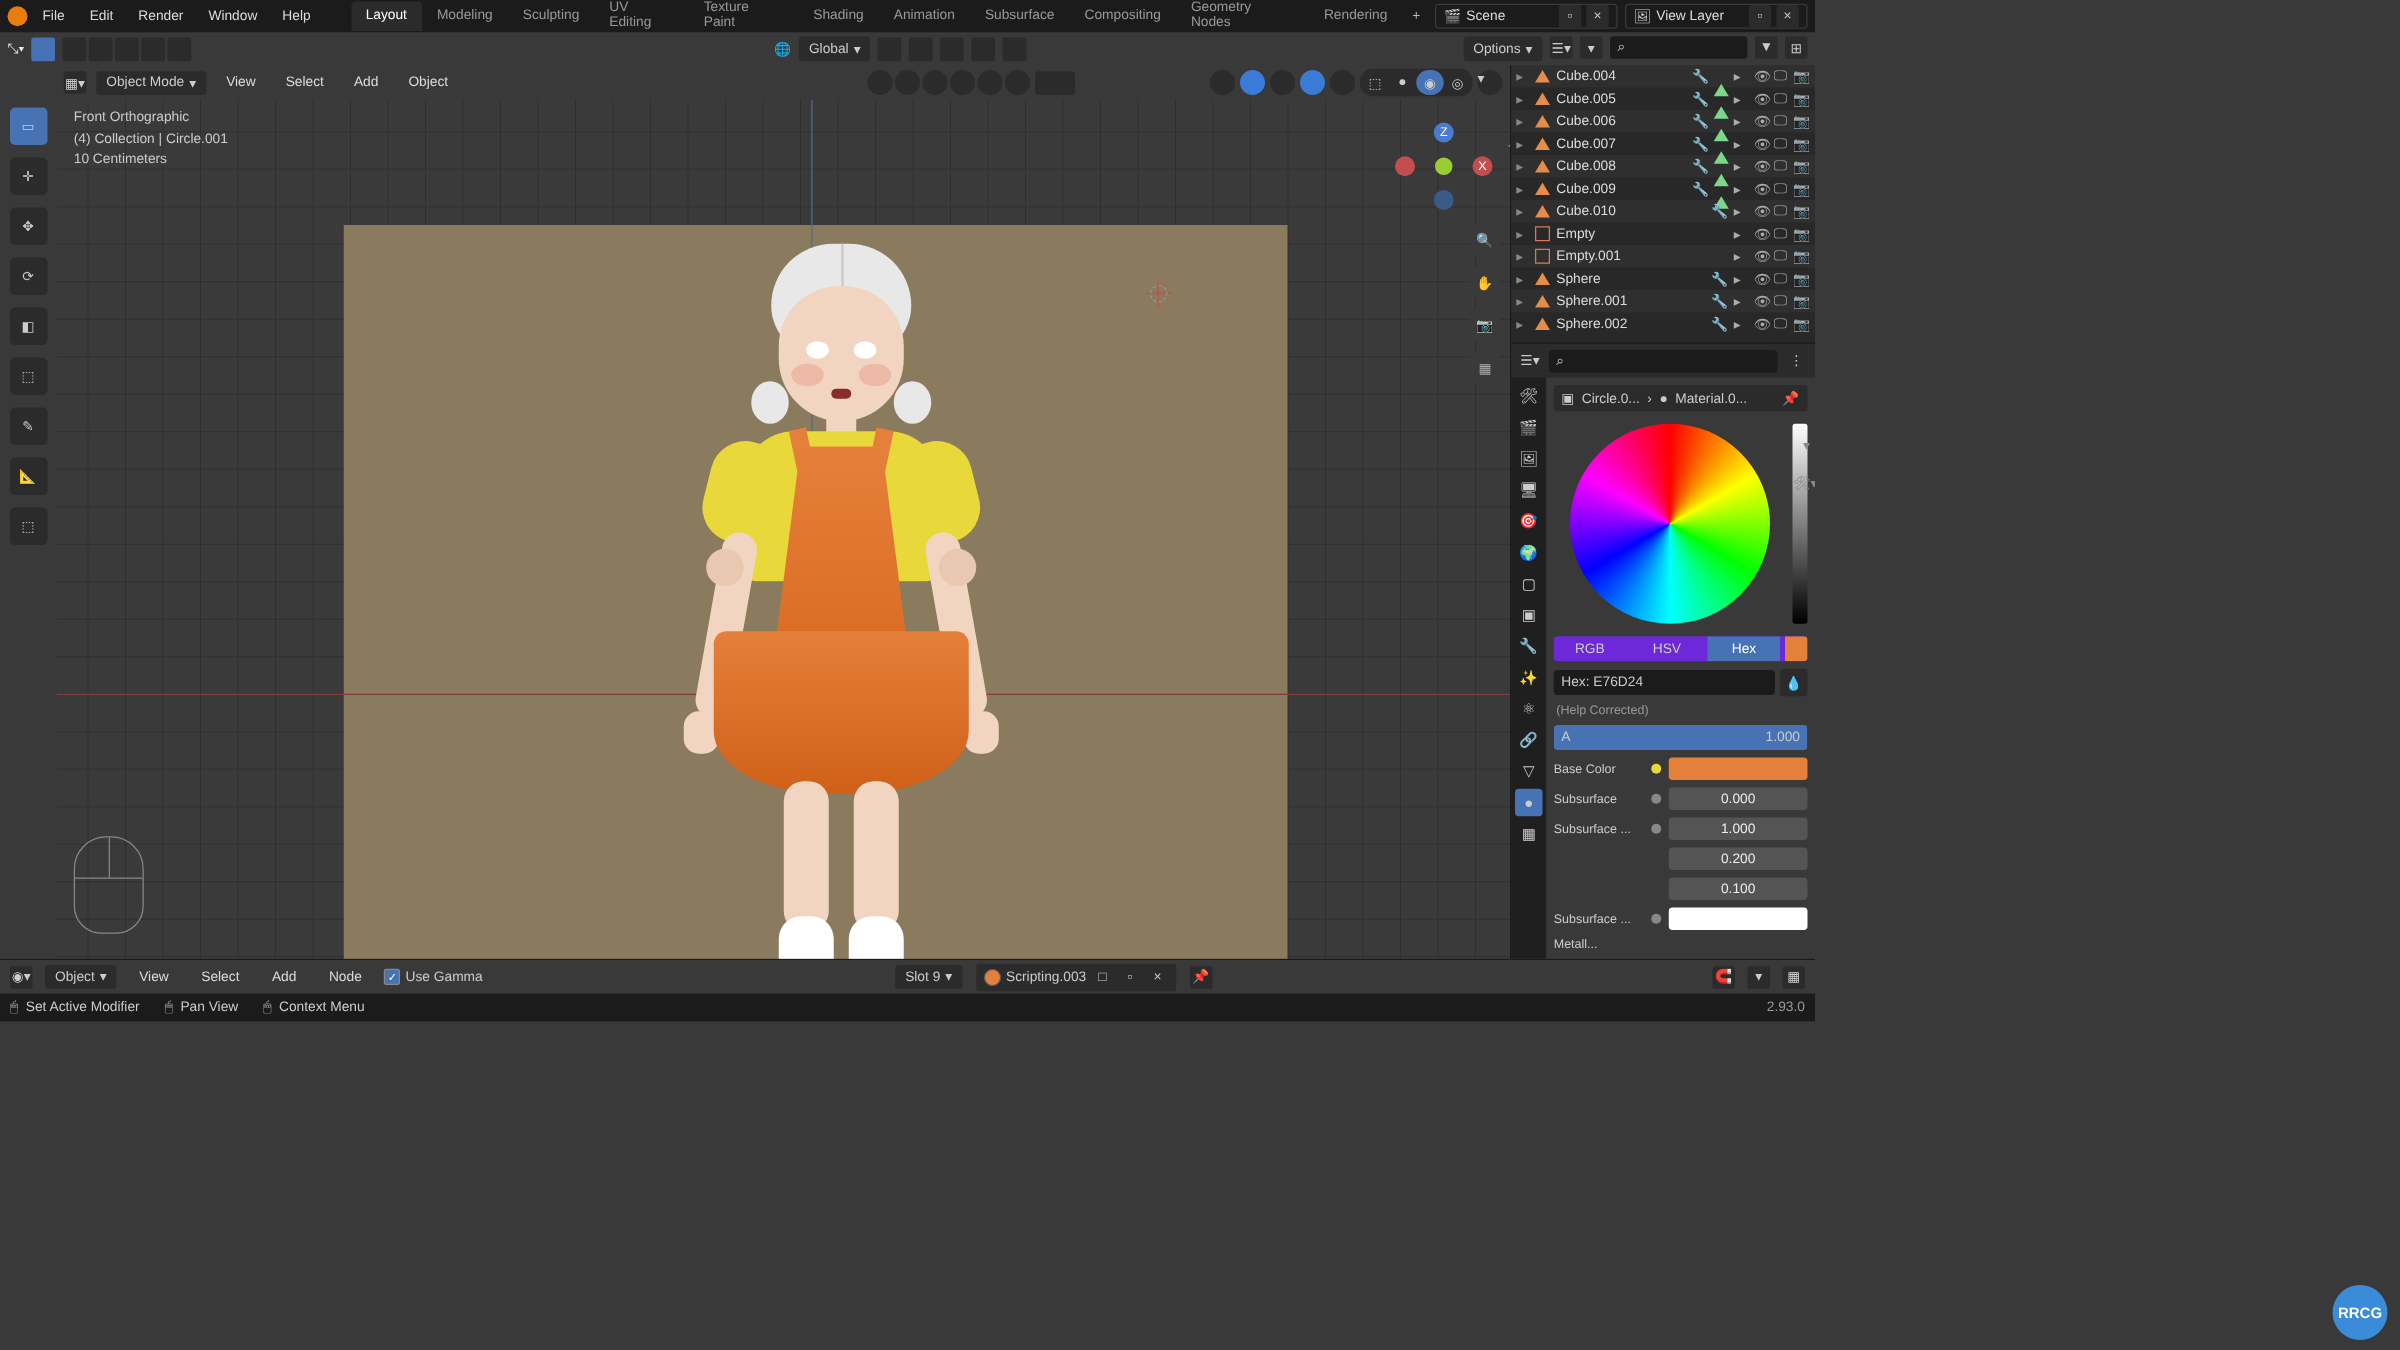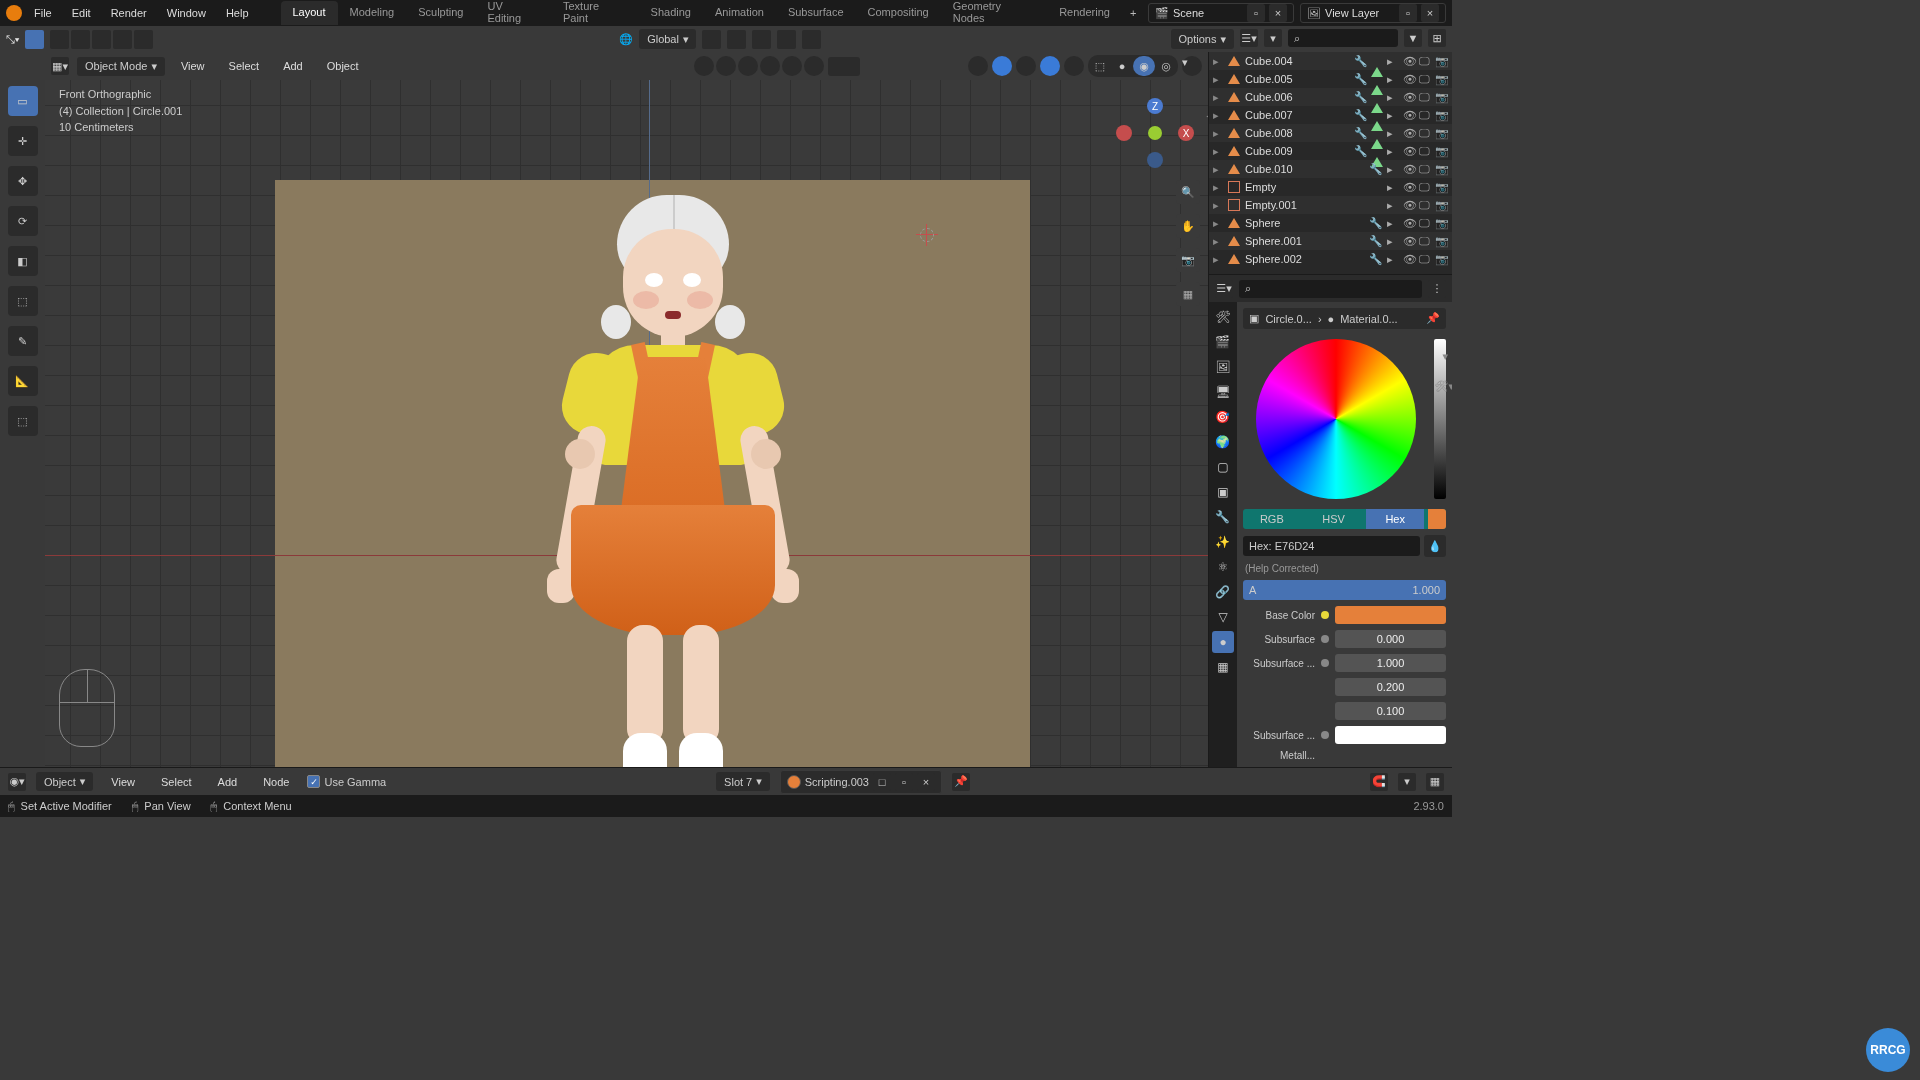--- a/index.html
+++ b/index.html
@@ -109,33 +109,33 @@
 .props-hdr{height:28px;background:#2b2b2b;display:flex;align-items:center;padding:0 6px;gap:6px;border-top:1px solid #1a1a1a}
 .props-tabs{width:28px;background:#1f1f1f;display:flex;flex-direction:column;align-items:center;padding-top:4px;gap:3px}
 .prop-tab{width:22px;height:22px;border-radius:3px;display:flex;align-items:center;justify-content:center;font-size:12px}
 .prop-tab.active{background:#4772b3}
 .props-content{flex:1;background:#393939;padding:6px;display:flex;flex-direction:column;gap:6px;overflow:hidden}
 .breadcrumb{display:flex;align-items:center;gap:6px;background:#2b2b2b;border-radius:3px;padding:4px 6px}
 .pin{margin-left:auto}
 .color-wheel{width:160px;height:160px;border-radius:50%;margin:4px auto;background:conic-gradient(red,#ff8000,yellow,#80ff00,lime,#00ff80,cyan,#0080ff,blue,#8000ff,magenta,#ff0080,red)}
 .color-wheel-wrap{display:flex;align-items:center;gap:6px;justify-content:center}
 .value-strip{width:12px;height:160px;background:linear-gradient(#fff,#000);border-radius:2px}
-.color-mode{display:flex;gap:4px;background:#0f766e;border-radius:3px;overflow:hidden}
+.color-mode{display:flex;gap:4px;background:#6d28d9;border-radius:3px;overflow:hidden}
 .cm-btn{flex:1;text-align:center;padding:4px 0}
 .cm-btn.active{background:#4772b3;color:#fff}
 .hex-row{display:flex;gap:4px;align-items:center}
 .hex-field{flex:1;background:#1b1b1b;border-radius:3px;padding:4px 6px}
 .eyedrop{width:22px;height:22px;background:#2b2b2b;border-radius:3px;display:flex;align-items:center;justify-content:center}
 .gamma{color:#999;font-size:10px;padding-left:2px}
 .slider{background:#2b2b2b;border-radius:3px;height:20px;display:flex;align-items:center;padding:0 6px;position:relative;overflow:hidden}
 .slider .fill{position:absolute;top:0;left:0;bottom:0;background:#4772b3}
 .slider .lbl{position:relative;z-index:1}
 .slider .val{position:relative;z-index:1;margin-left:auto}
 .prop-row{display:flex;align-items:center;gap:6px}
-.prop-label{width:72px;text-align:right;color:#ccc;font-size:10px}
+.prop-label{width:72px;text-align:left;color:#ccc;font-size:10px}
 .dot-y{width:8px;height:8px;background:#e8d83a;border-radius:50%}
 .dot-g{width:8px;height:8px;background:#888;border-radius:50%}
 .swatch{flex:1;height:18px;border-radius:3px}
 .numfield{flex:1;background:#545454;border-radius:3px;height:18px;display:flex;align-items:center;justify-content:center;color:#eee}
 
 .bottombar{height:28px;background:#393939;display:flex;align-items:center;padding:0 8px;gap:10px;border-top:1px solid #1a1a1a}
 .bb-dd{background:#2b2b2b;border-radius:3px;padding:3px 8px;display:flex;align-items:center;gap:4px}
 .chk{display:flex;align-items:center;gap:4px}
 .chkbox{width:13px;height:13px;border:1px solid #888;border-radius:2px;background:#4772b3;display:flex;align-items:center;justify-content:center;color:#fff;font-size:9px}
 .slot{background:#2b2b2b;border-radius:3px;padding:3px 8px}
@@ -672,21 +672,21 @@
     <span class="menu-item">View</span>
     <span class="menu-item">Select</span>
     <span class="menu-item">Add</span>
     <span class="menu-item">Node</span>
     <div class="chk">
       <span class="chkbox">✓</span>
         <span>Use Gamma</span>
     </div>
     <div style="flex:1"></div>
     <div class="bb-dd slot">
-        <span>Slot 7</span>
+        <span>Slot 9</span>
         <span>▾</span>
       </div>
     <div class="mat-field">
       <span class="mat-sw"></span>
       <span>Scripting.003</span>
       <span class="mini-btn">□</span>
       <span class="mini-btn">▫</span>
       <span class="mini-btn">×</span>
     </div>
     <span class="mini-btn">📌</span>

